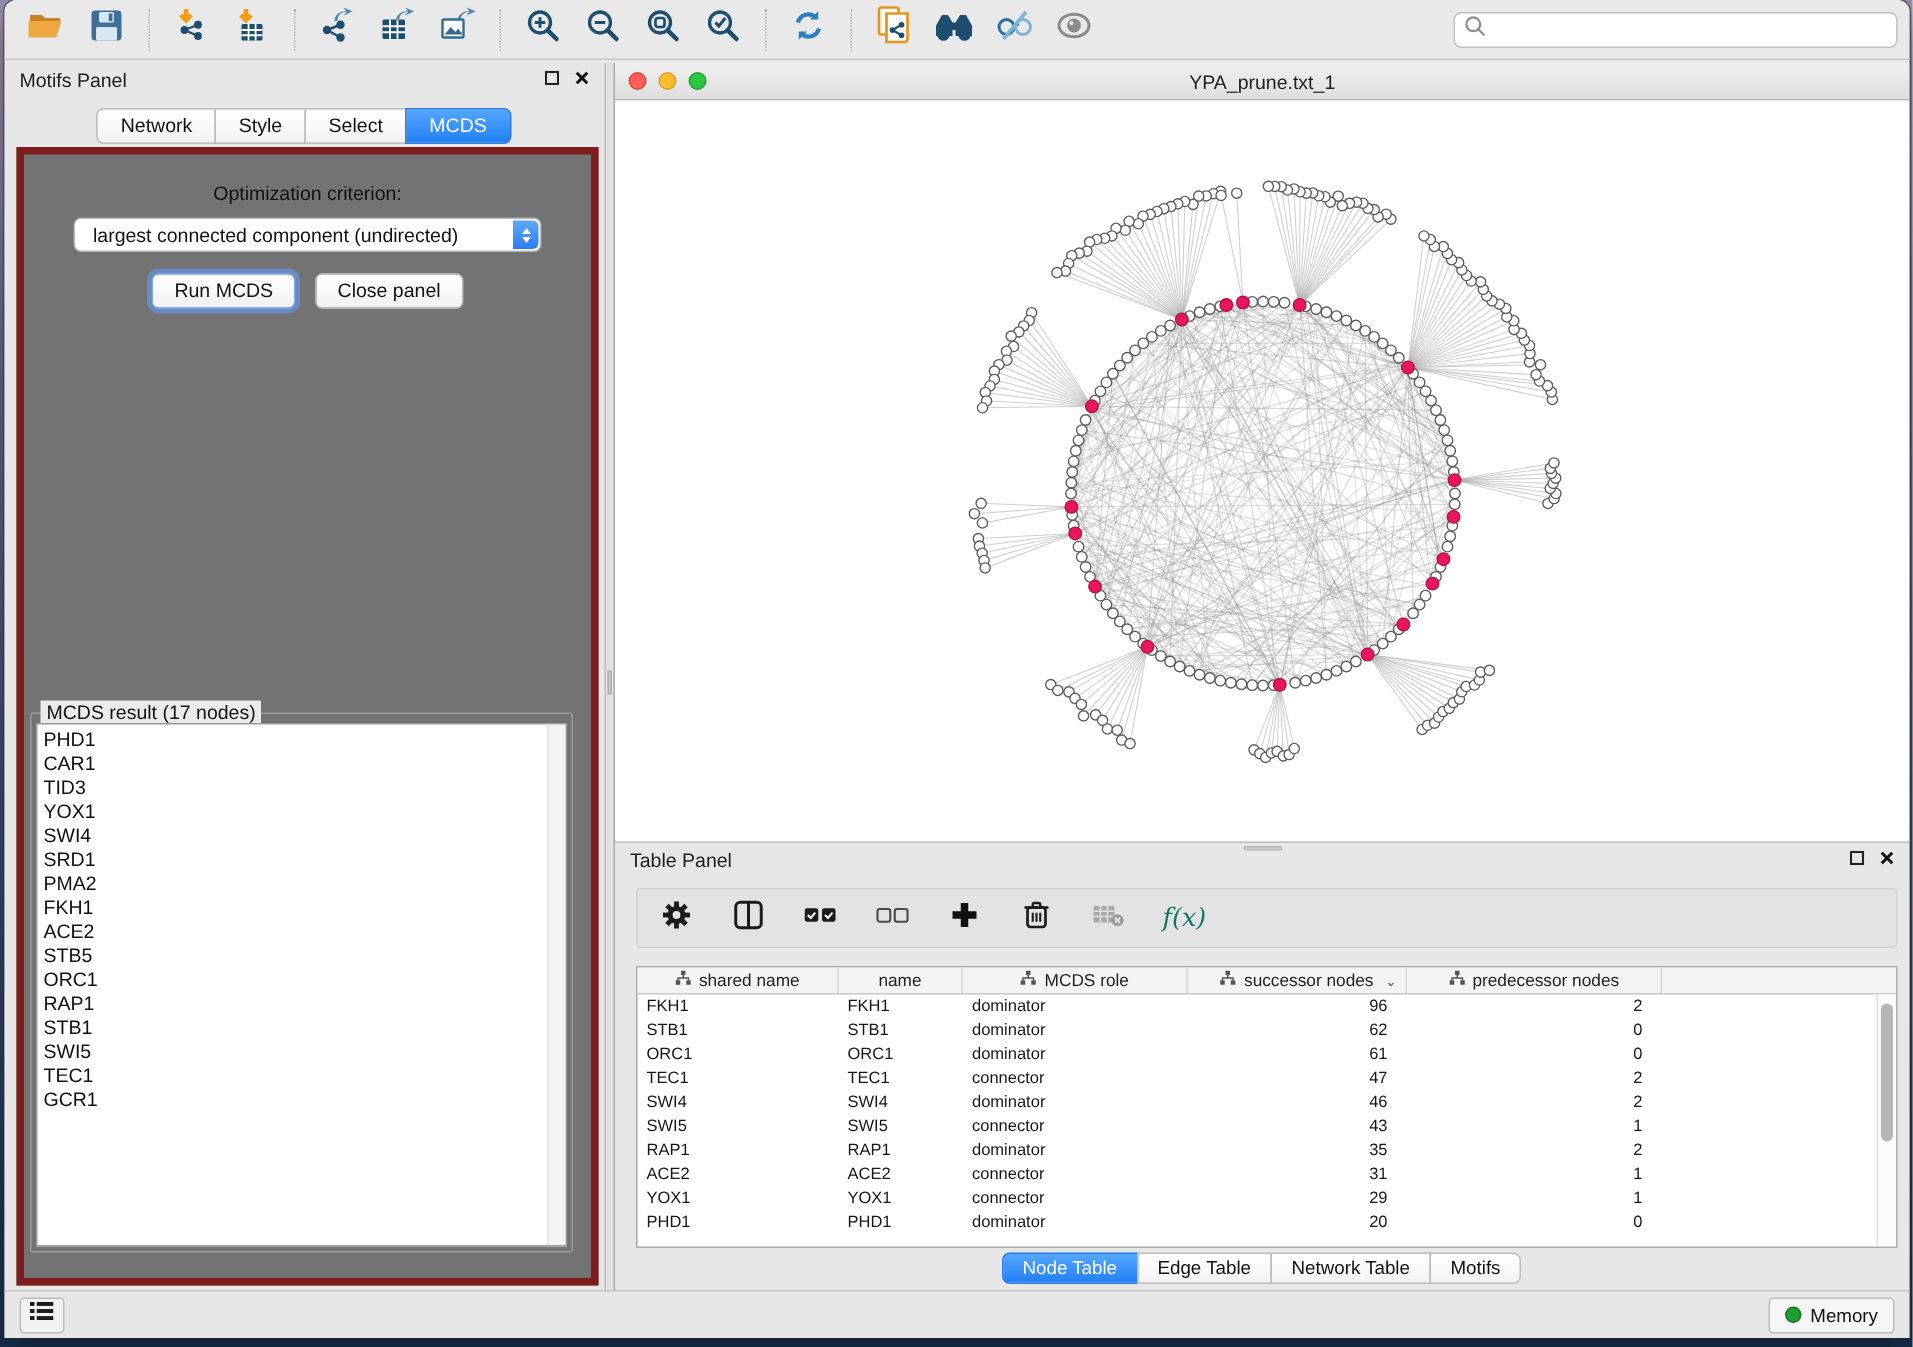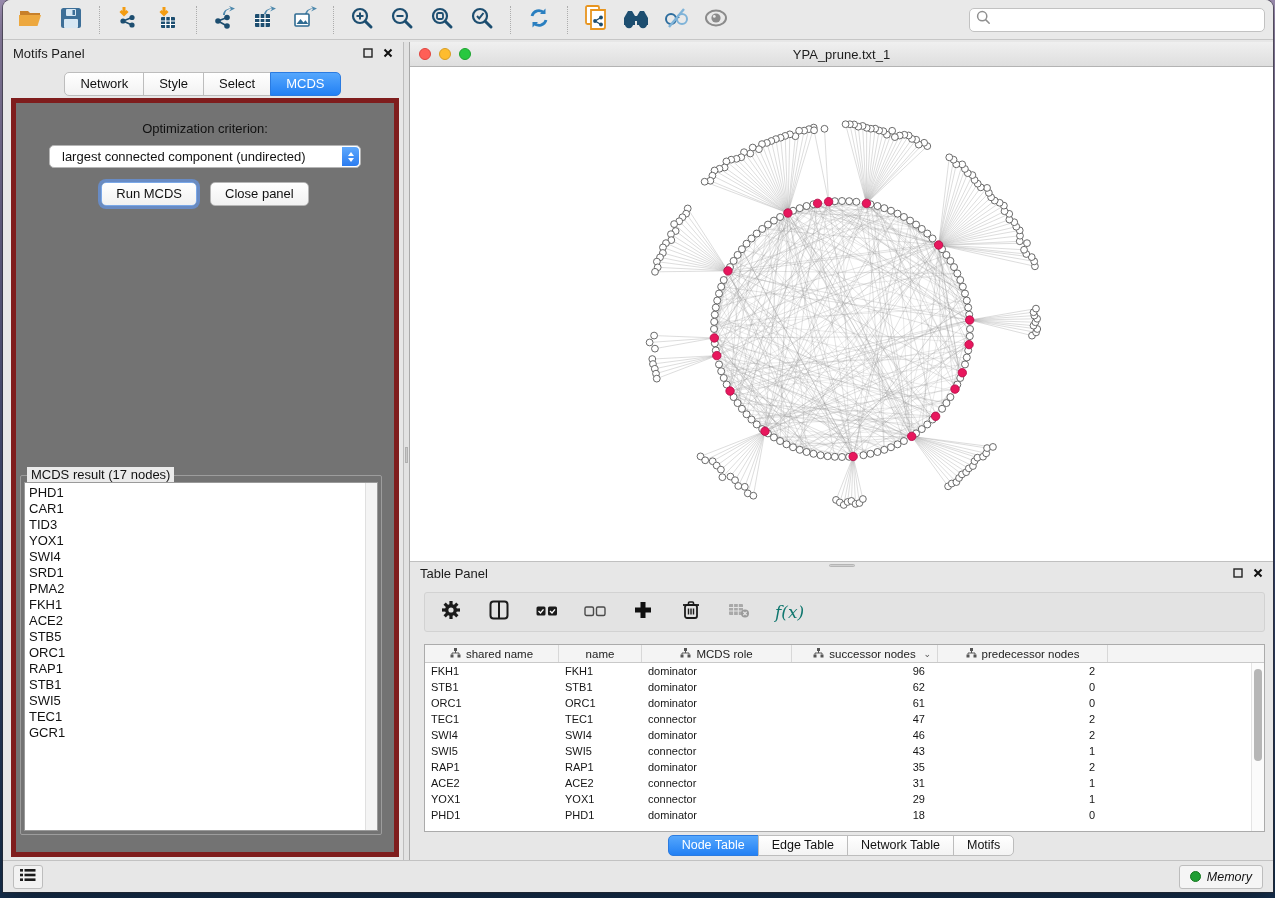--- a/index.html
+++ b/index.html
@@ -131,21 +131,21 @@
   .tp-tab:last-child { border-radius:0 5px 5px 0; }
   .tp-tab.sel { background:linear-gradient(#55a7fd,#2280f4); color:#fff; border-color:#2b7be0; }
   
   .statusbar {
     position:absolute; left:0; right:0; bottom:0; height:32px; background:#e7e7e7;
     border-top:1px solid #c2c2c2; display:flex; align-items:center; padding:0 10px;
   }
   .sq-btn { width:30px; height:24px; background:#f2f2f2; border:1px solid #bdbdbd; border-radius:3px;
     display:flex; align-items:center; justify-content:center; }
   .mem-btn { margin-left:auto; height:24px; background:#f5f5f5; border:1px solid #bdbdbd; border-radius:3px;
-    display:flex; align-items:center; gap:6px; padding:0 10px; font-size:12.5px; color:#111;font-style:italic; }
+    display:flex; align-items:center; gap:6px; padding:0 10px; font-size:12.5px; color:#111; }
   .mem-dot { width:11px; height:11px; border-radius:50%; }
 </style>
 </head>
 <body>
 
 <div class="app">
 
   <div class="toolbar">
     <div class="tbtn">
       <span>
@@ -1310,21 +1310,21 @@
             <div class="gb-cell" style="width: 134px;">YOX1</div>
             <div class="gb-cell" style="width: 83px;">YOX1</div>
             <div class="gb-cell" style="width: 150px;">connector</div>
             <div class="gb-cell num" style="width: 146px;">29</div>
             <div class="gb-cell num" style="width: 170px;">1</div>
           </div>
           <div class="row">
             <div class="gb-cell" style="width: 134px;">PHD1</div>
             <div class="gb-cell" style="width: 83px;">PHD1</div>
             <div class="gb-cell" style="width: 150px;">dominator</div>
-            <div class="gb-cell num" style="width: 146px;">18</div>
+            <div class="gb-cell num" style="width: 146px;">20</div>
             <div class="gb-cell num" style="width: 170px;">0</div>
           </div>
         </div>
       <div class="vtrack2">
           <div class="thumb"></div>
         </div>
     </div>
 
     <div class="tp-tabs">
         <span class="tp-tab sel">Node Table</span>

